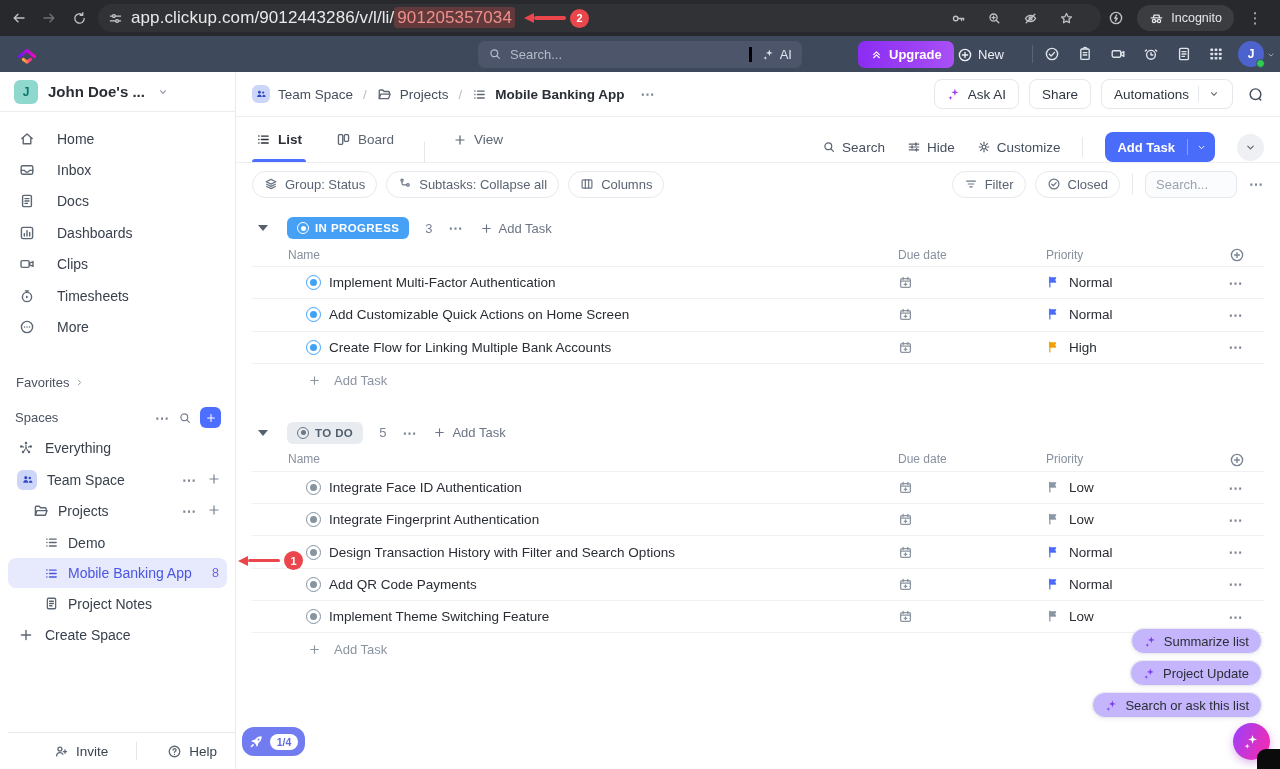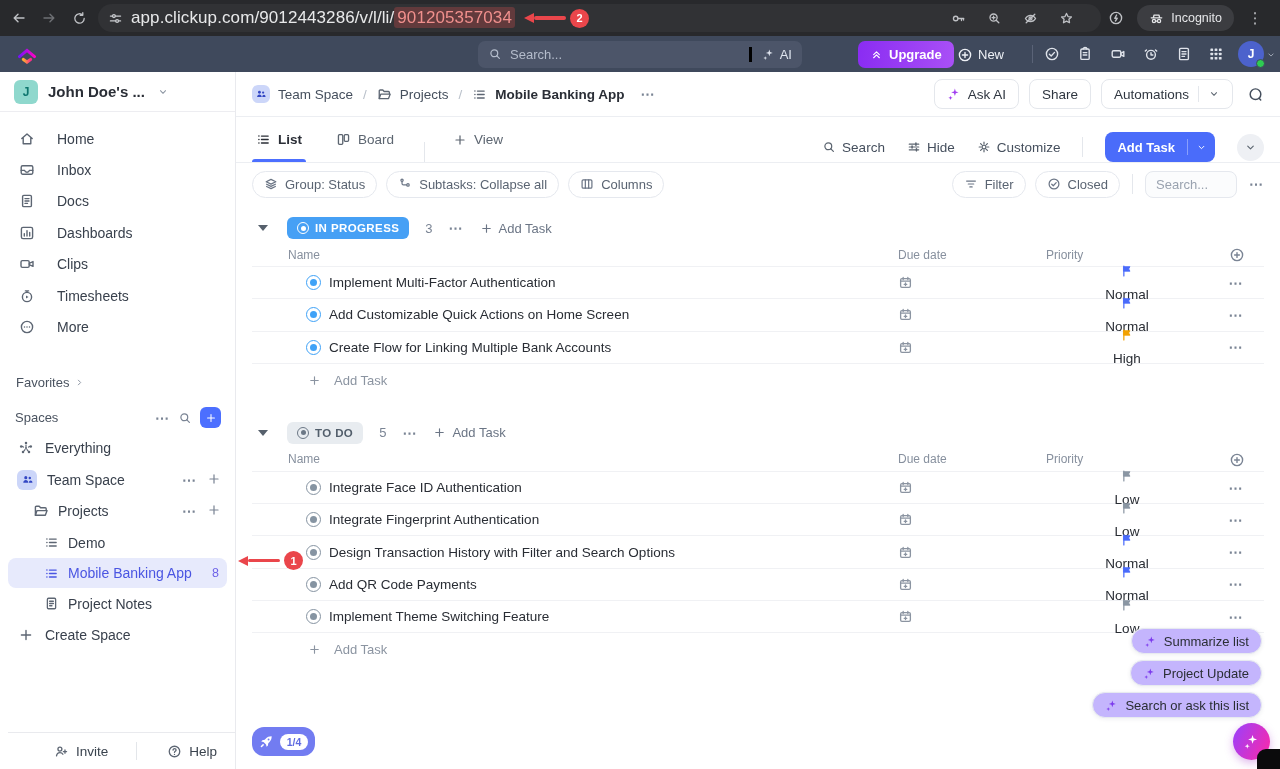--- a/index.html
+++ b/index.html
@@ -104,31 +104,31 @@
   .c-name { flex:1; padding-left:36px; }
   .c-due { width:148px; }
   .c-pri { width:162px; }
   .c-act { width:56px; display:flex; justify-content:center; color:#7a8494; }
   .trow { height:32.3px; display:flex; align-items:center; border-bottom:1px solid #f0f1f4; }
   .trow .status { margin-left:54px; margin-right:8px; width:15px; height:15px; border:1.8px solid; border-radius:50%; display:flex; align-items:center; justify-content:center; cursor:pointer; }
   .trow .status::before { content:""; width:7px; height:7px; border-radius:50%; background:currentColor; }
   .trow .tname { font-size:13.5px; color:#292d34; cursor:pointer; }
   .trow .namewrap { flex:1; display:flex; align-items:center; }
   .duecell { width:148px; color:#8b94a1; }
-  .pricell { width:162px; display:flex; align-items:center; gap:9px; font-size:13.5px; color:#292d34;flex-direction:column; }
+  .pricell { width:162px; display:flex; gap:9px; font-size:13.5px; color:#292d34; }
   .actcell { width:56px; display:flex; justify-content:center; cursor:pointer; }
   .addrow { height:33px; display:flex; align-items:center; gap:13px; padding-left:56px; font-size:13px; color:#8b94a1; cursor:pointer; }
   .grp-gap { height:21px; }
 
   
   .ai-pill { position:absolute; right:18px; height:26px; background:#c4b5fd; border:1px solid #e7eaf0; border-radius:14px; box-shadow:0 1px 4px rgba(30,35,60,.08); display:flex; align-items:center; gap:7px; padding:0 12px; font-size:13px; color:#2a2e34; cursor:pointer; z-index:30; }
   .sparkle-purple { color:#7c3aed; }
   .fab { position:absolute; right:10px; bottom:9px; width:37px; height:37px; border-radius:50%; background:linear-gradient(115deg,#a23ef5 10%,#ef2cb4 85%); display:flex; align-items:center; justify-content:center; color:#fff; box-shadow:0 3px 8px rgba(160,50,200,.35); cursor:pointer; z-index:40; }
   .black-corner { position:absolute; right:0; bottom:0; width:23px; height:20px; background:#0b0b0c; border-top-left-radius:9px; z-index:50; }
-  .trial-pill { position:absolute; left:252px; top:727px; width:63px; height:29px; border-radius:12px; background:#727cf1; display:flex; align-items:center; justify-content:center; gap:6px; color:#fff; cursor:pointer; z-index:30; }
+  .trial-pill { position:absolute; left:242px; top:727px; width:63px; height:29px; border-radius:12px; background:#727cf1; display:flex; align-items:center; justify-content:center; gap:6px; color:#fff; cursor:pointer; z-index:30; }
   .trial-badge { background:#fff; color:#5f6be0; font-size:10.5px; font-weight:700; border-radius:9px; padding:2px 7px; }
   #annot1 { left:238px; top:551px; z-index:60; }
 </style>
 </head>
 <body>
 
 <svg width="0" height="0" style="position:absolute">
   <defs>
     <linearGradient id="lg-top" x1="0" y1="0" x2="1" y2="0">
       <stop offset="0" stop-color="#7612fa"></stop>

